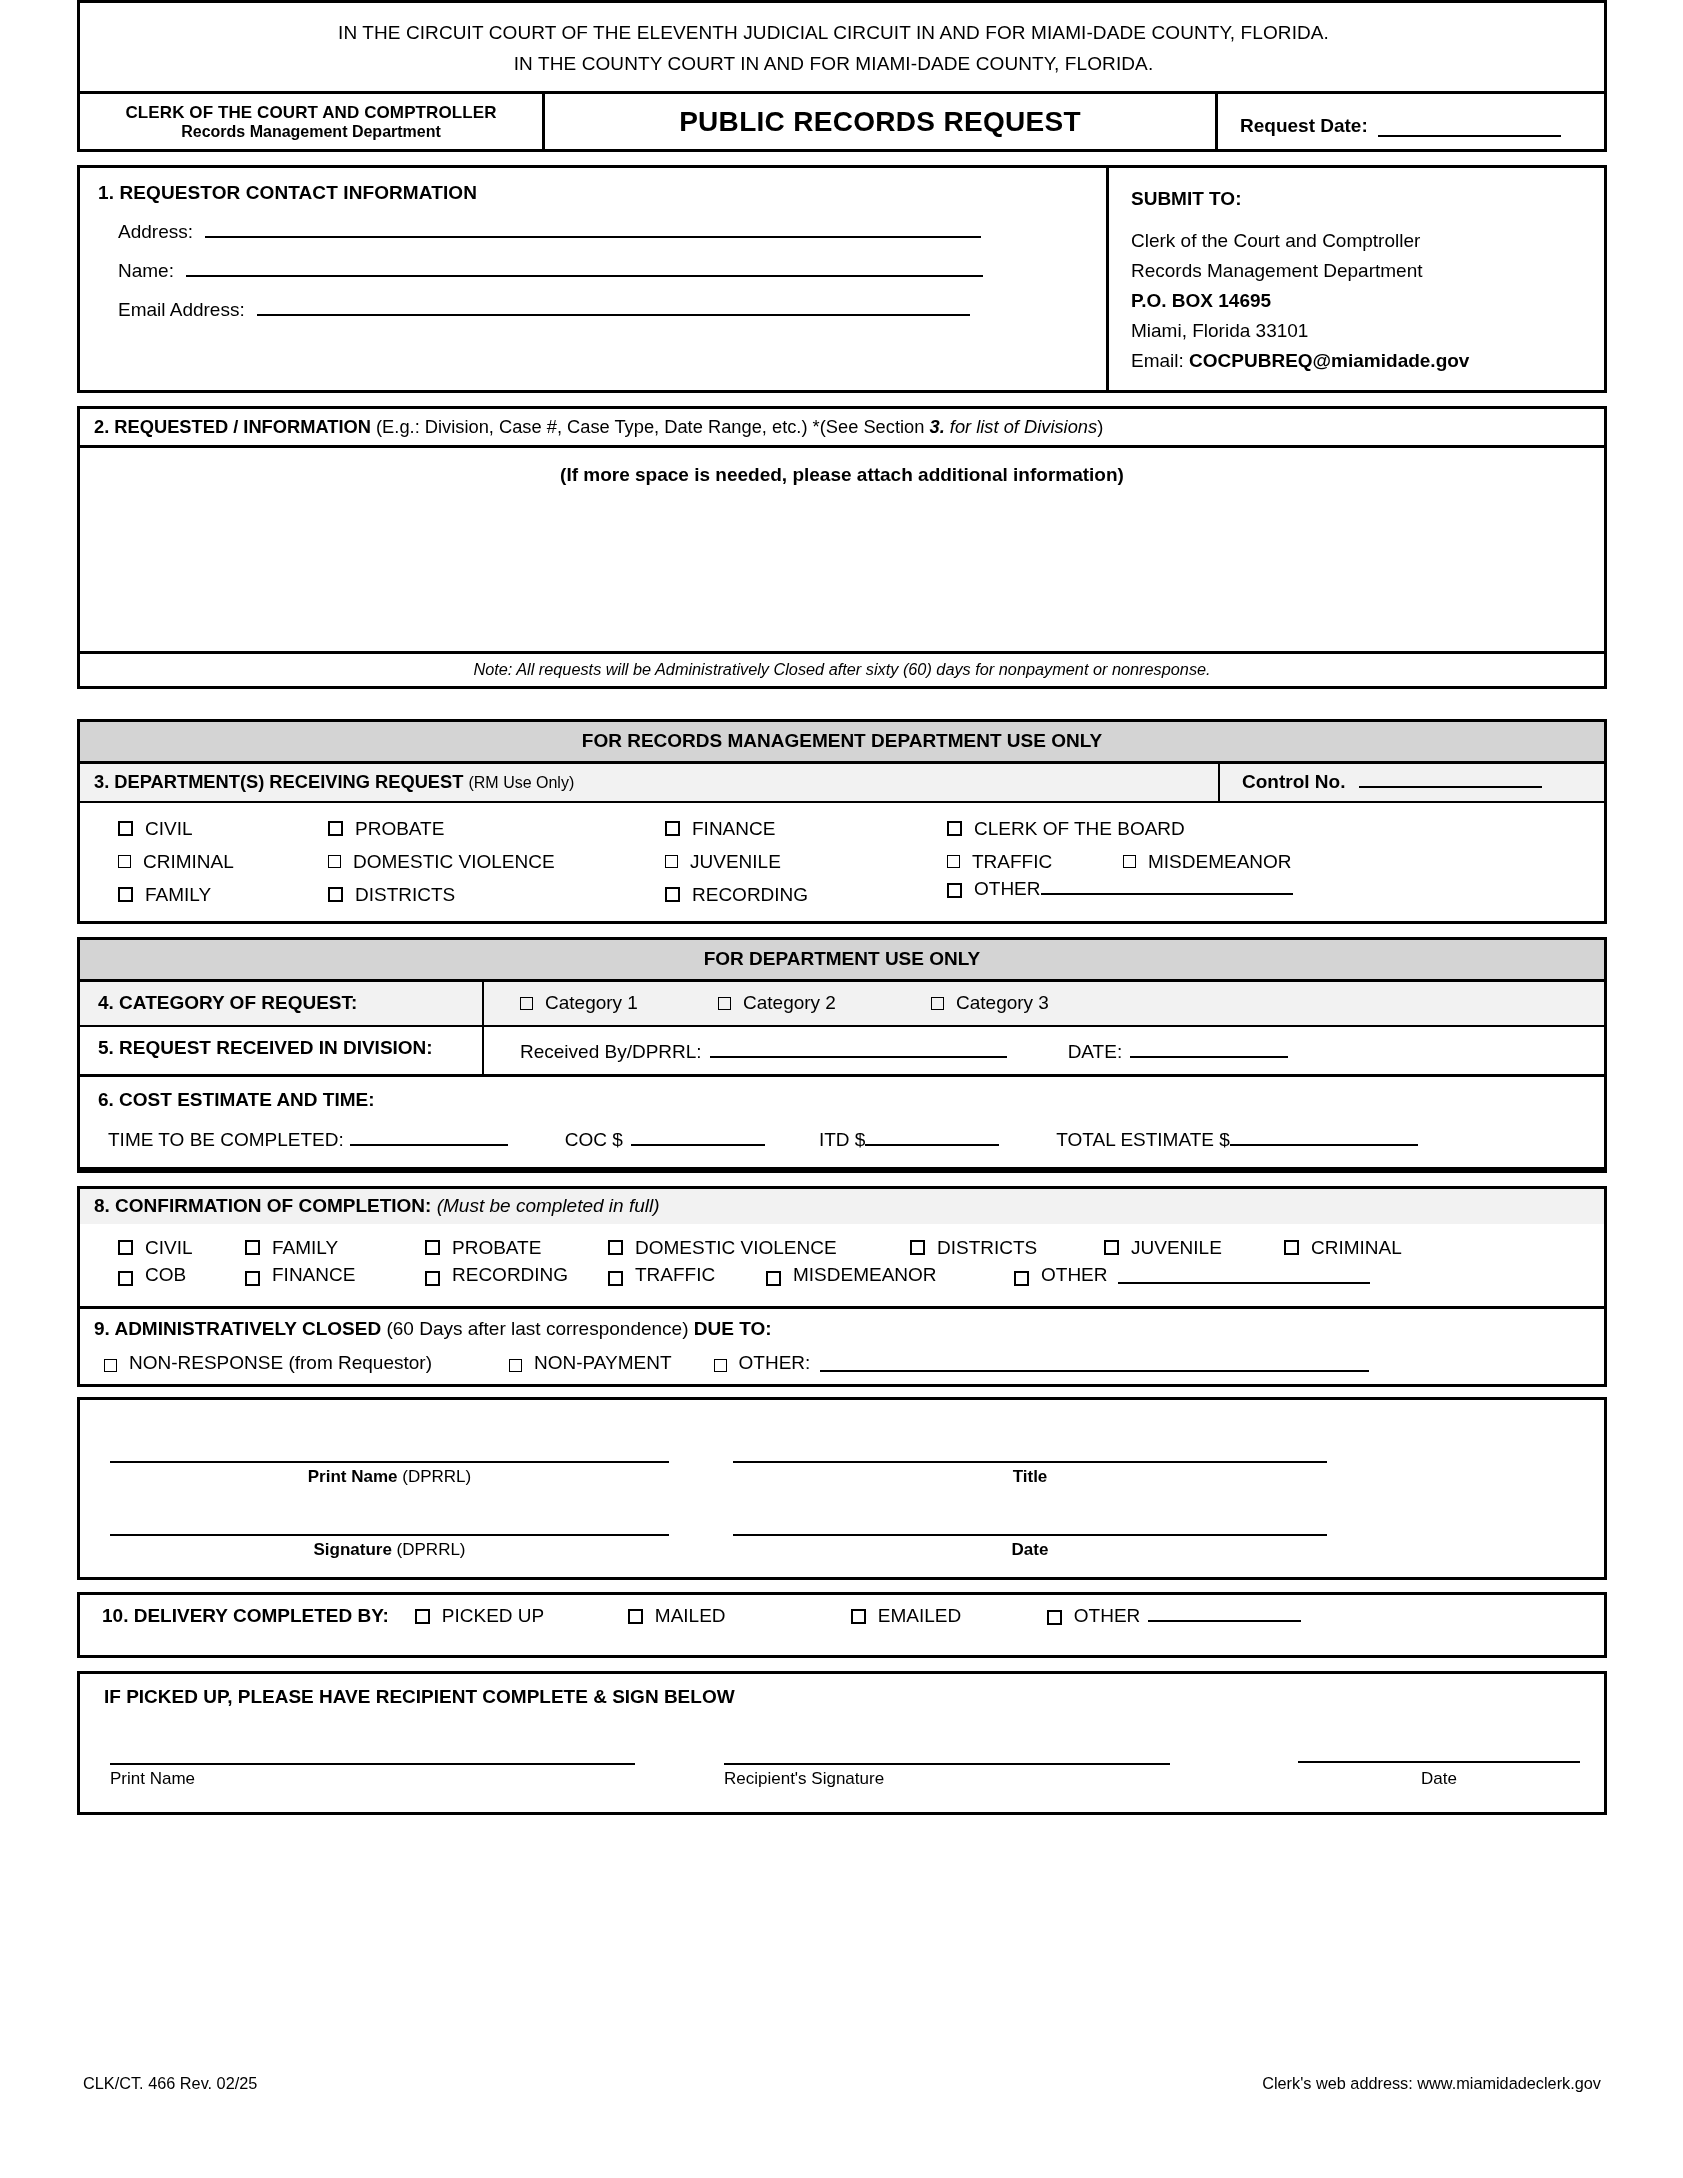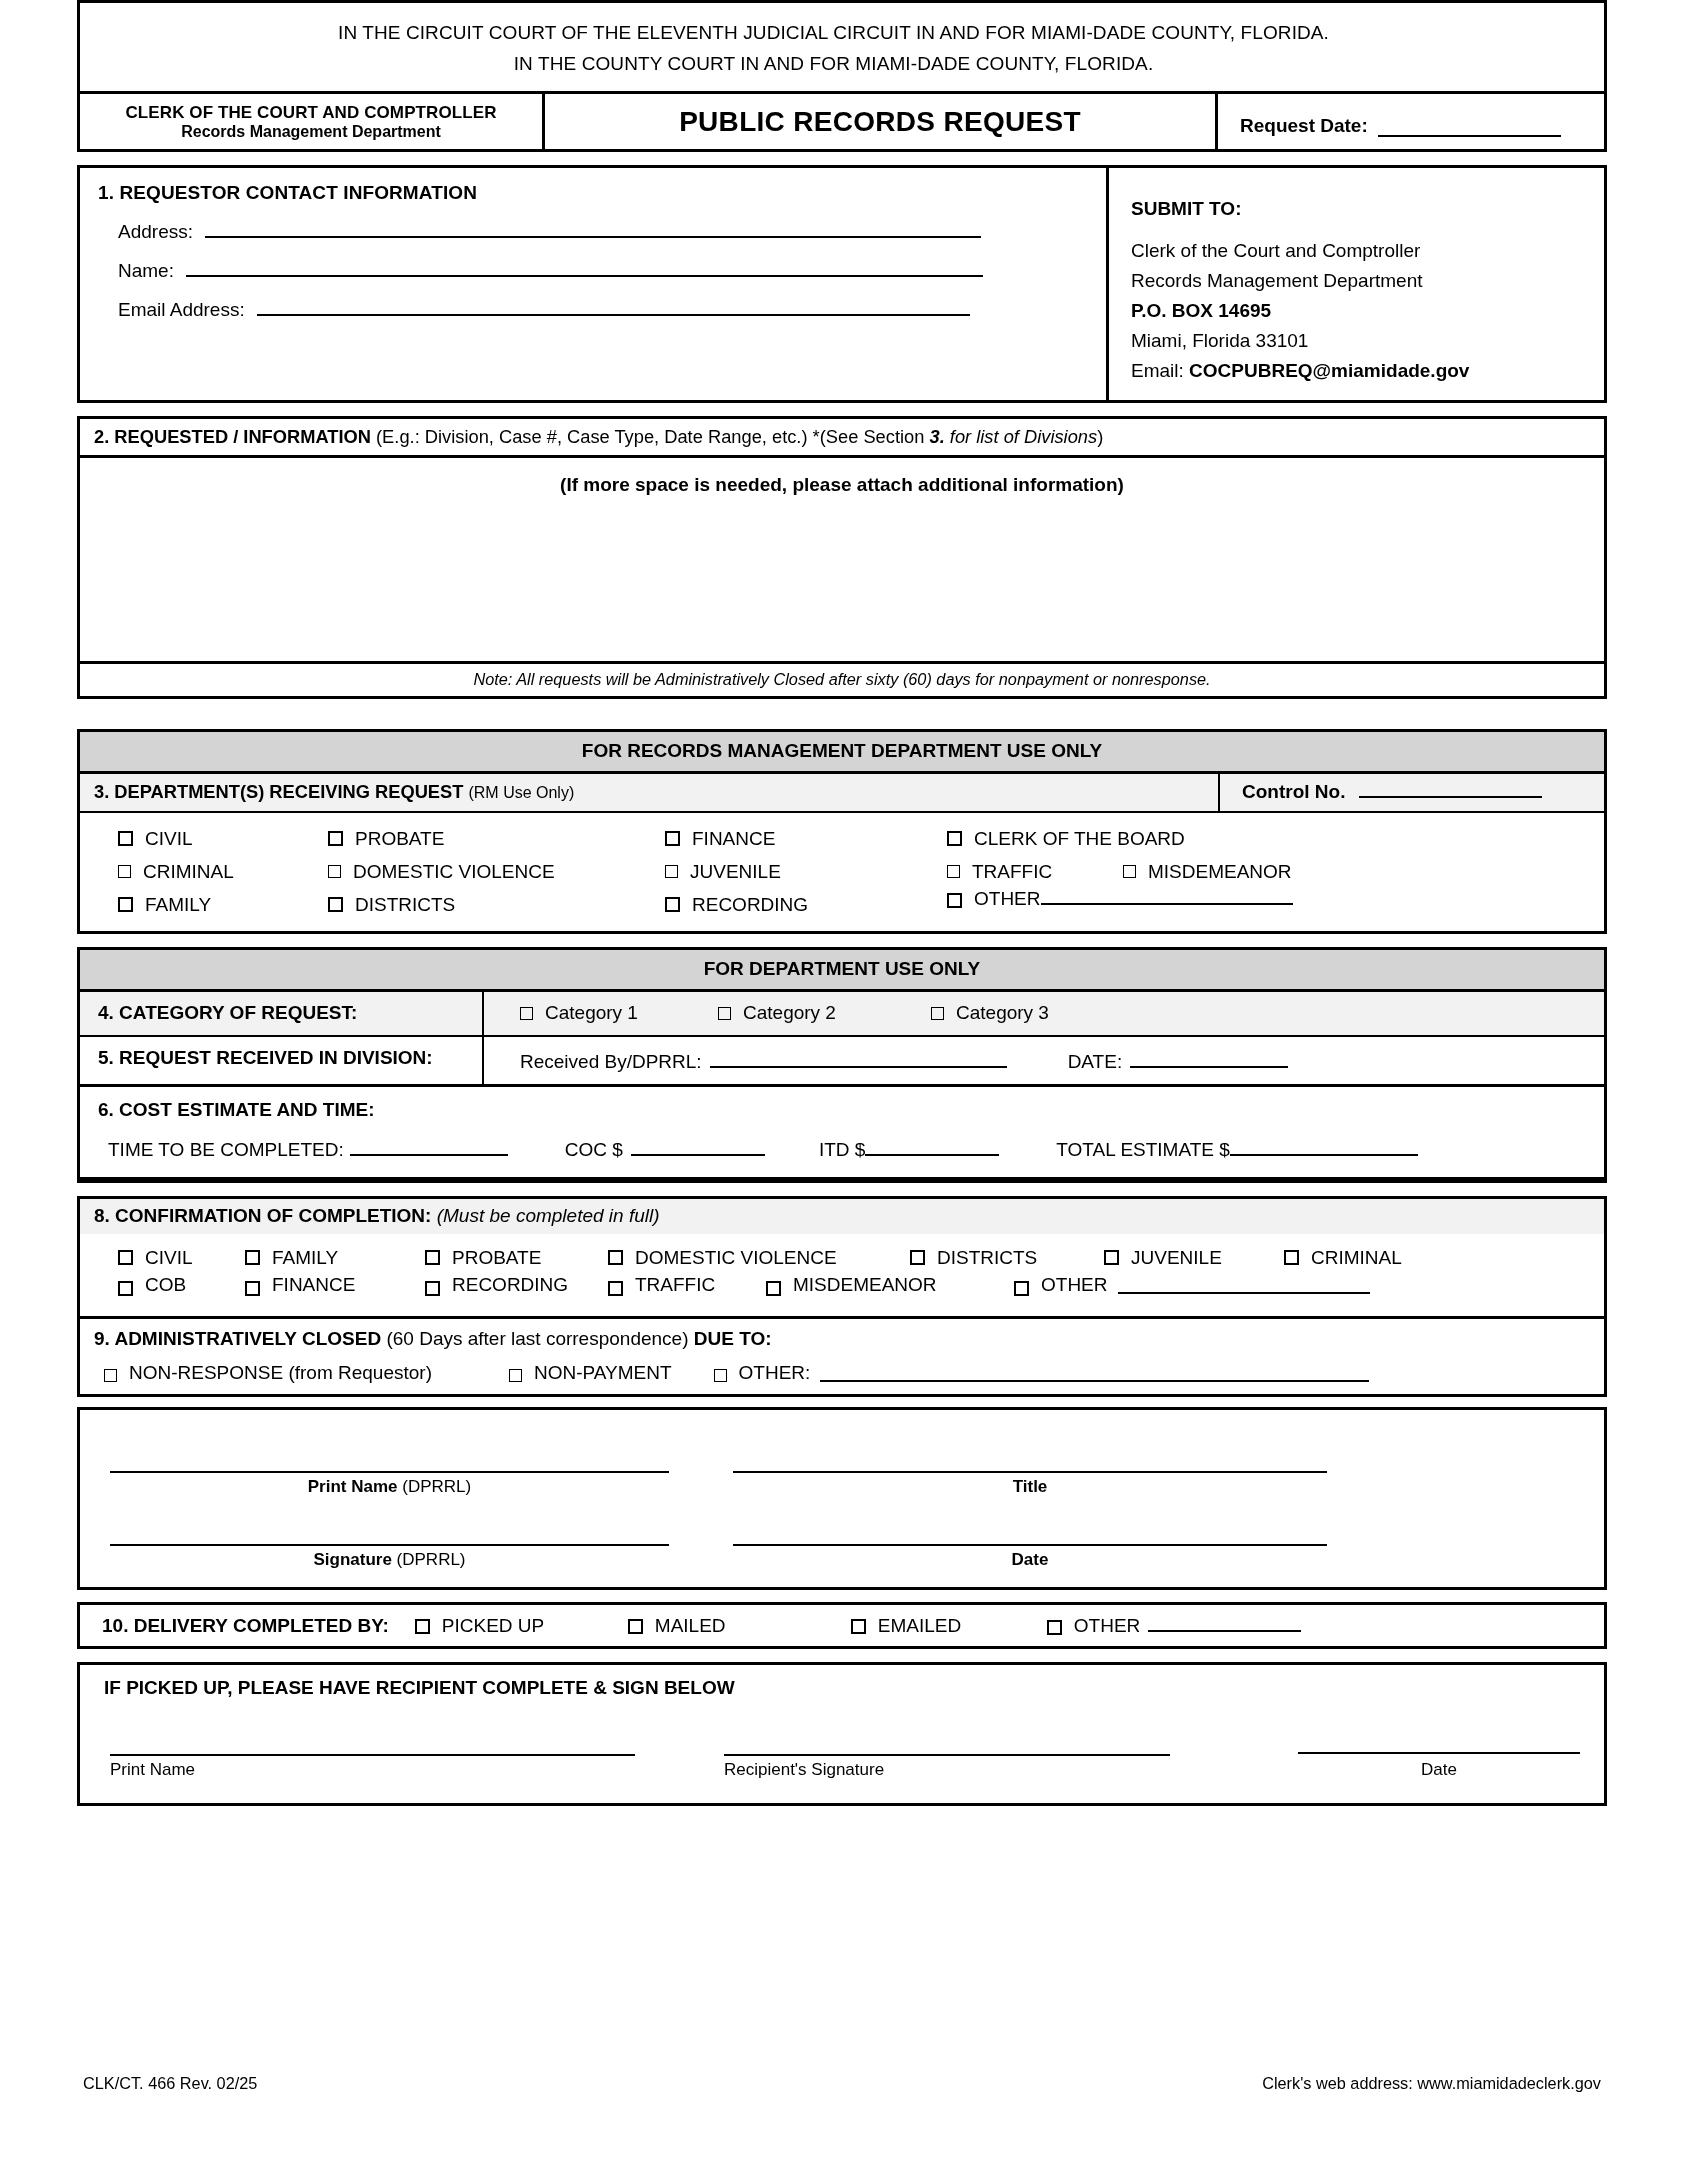--- a/index.html
+++ b/index.html
@@ -48,21 +48,21 @@
     width: 386px;
     display:flex; align-items:flex-end; justify-content:flex-start;
     padding: 0 0 12px 22px;
   }
   .title-date .lbl { font-size: 19px; font-weight: bold; }
   .ul { display:inline-block; border-bottom: 2px solid #000; height: 17px; vertical-align: baseline; }
 
   
   .sec1 { display:flex; margin-top: 13px; border:3px solid #000; }
   .sec1-left { flex:1; border-right: 3px solid #000; padding: 14px 18px 16px 18px; }
-  .sec1-right { width: 495px; padding: 26px 12px 14px 22px; }
+  .sec1-right { width: 495px; padding: 16px 12px 14px 22px; }
   .sec-h { font-size: 19px; font-weight: bold; letter-spacing: 0.1px; }
   .fld { font-size: 19px; margin-left: 20px; margin-top: 17px; display:flex; align-items:baseline; }
   .fld .lab { white-space: nowrap; }
   .submit-line { font-size: 19px; line-height: 30px; }
   .b { font-weight: bold; }
 
   
   .sec2 { margin-top: 13px; border:3px solid #000; }
   .sec2-head { border-bottom: 3px solid #000; padding: 7px 12px 7px 14px; font-size: 18.3px; }
   .sec2-note { text-align:center; font-size: 19px; font-weight: bold; padding: 16px 0 0 0; }
@@ -114,21 +114,21 @@
   .sec9-head { font-size: 19px; padding-left: 14px; }
   .sec9-row { display:flex; align-items:center; font-size:19px; padding-left: 24px; margin-top: 12px; }
 
   
   .sigblock { margin-top: 10px; border:3px solid #000; height: 183px; position:relative; }
   .sigline { position:absolute; border-top: 2px solid #000; }
   .siglab { position:absolute; font-size: 17px; text-align:center; }
   .siglab .bb { font-weight: bold; }
 
   
-  .sec10 { margin-top: 12px; border:3px solid #000; display:flex; align-items:flex-end; font-size:19px; padding: 10px 0 9px 22px; }
+  .sec10 { margin-top: 12px; border:3px solid #000; display:flex; align-items:flex-end; font-size:19px; padding: 10px 0 28px 22px; }
 
   
   .pickup { margin-top: 13px; border:3px solid #000; height: 144px; position:relative; }
   .pickup-h { font-size: 19px; font-weight:bold; padding: 12px 0 0 24px; }
 
   
   .footer { position:absolute; left:0; right:0; top: 2074px; display:flex; justify-content:space-between; font-size: 16.3px; padding: 0 6px; }
 </style>
 </head>
 <body>

